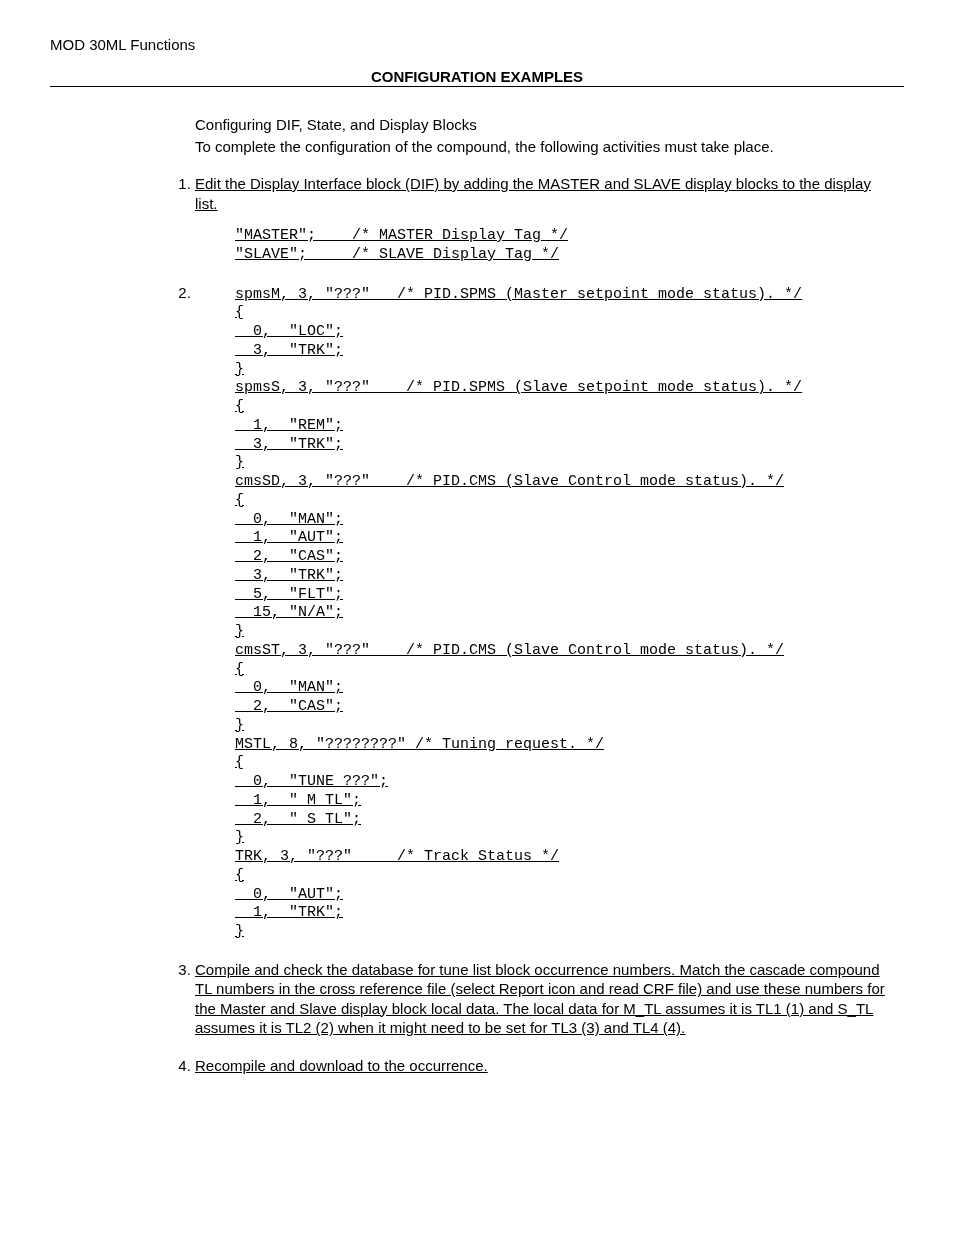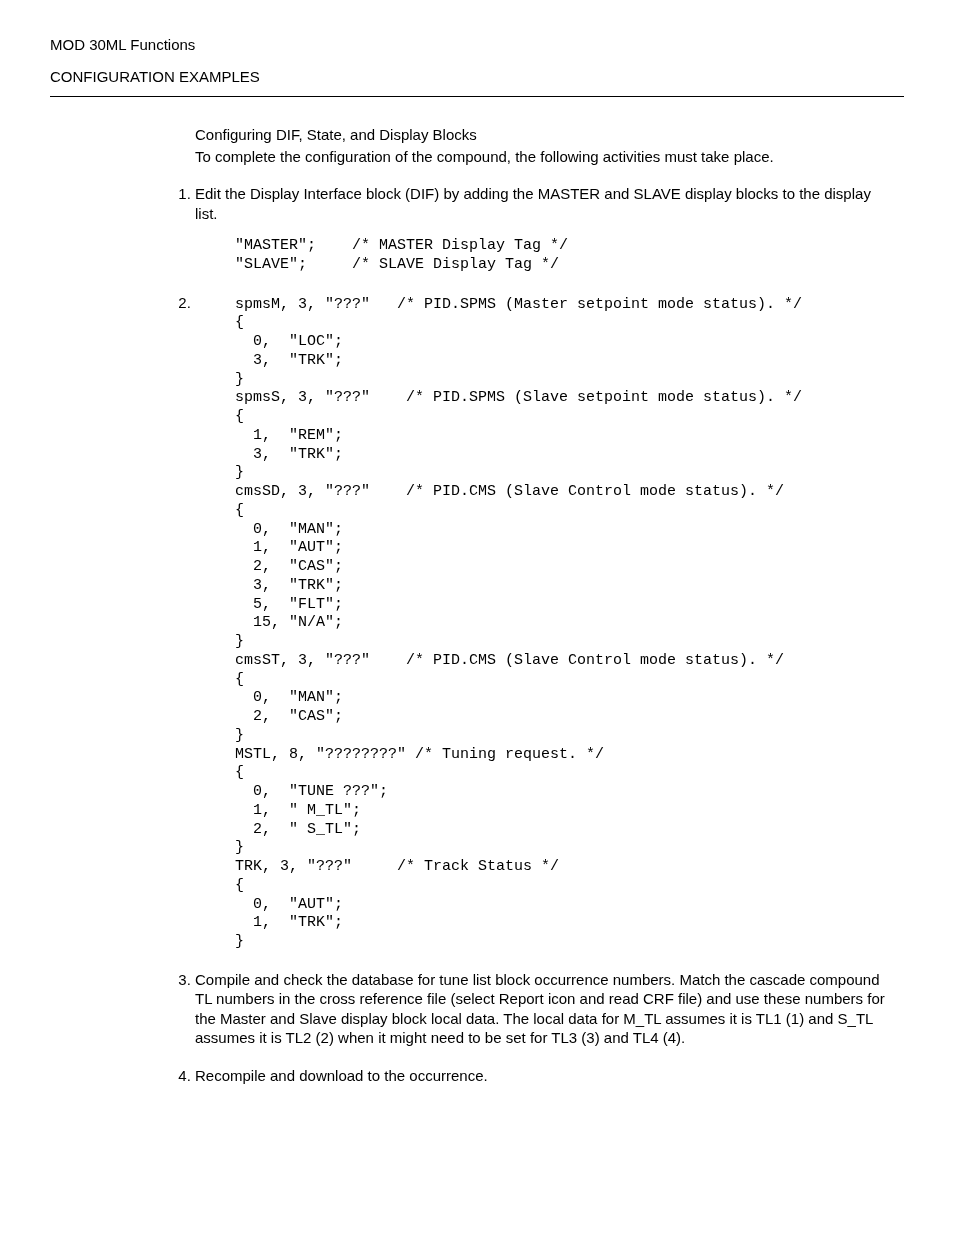--- a/index.html
+++ b/index.html
@@ -10,23 +10,22 @@
     padding: 35px 50px 35px 50px;
     color: #000;
     width: 954px;
     box-sizing: border-box;
     background: #fff;
   }
   .header-product {
     margin-bottom: 12px;
   }
   .header-section {
-    text-align: left;
-    font-weight: normal;
-    margin-bottom: 10px;
+    text-align: center;
+    font-weight: bold;
   }
   hr.rule {
     border: none;
     border-top: 1.5px solid #000;
     margin: 0 0 28px 0;
   }
   .content {
     margin-left: 145px;
     margin-right: 12px;
   }
@@ -38,20 +37,21 @@
     margin-bottom: 18px;
   }
   ol.steps {
     list-style: decimal;
     margin: 0 12px 0 0;
     padding-left: 145px;
   }
   ol.steps > li {
     margin-bottom: 18px;
     padding-left: 0px;
+    text-decoration: underline;
   }
   ol.steps > li::marker {
   }
   pre.code {
     font-family: "Courier New", Courier, monospace;
     font-size: 15px;
     line-height: 1.25;
     margin: 14px 0 14px 40px;
     white-space: pre;
   }

